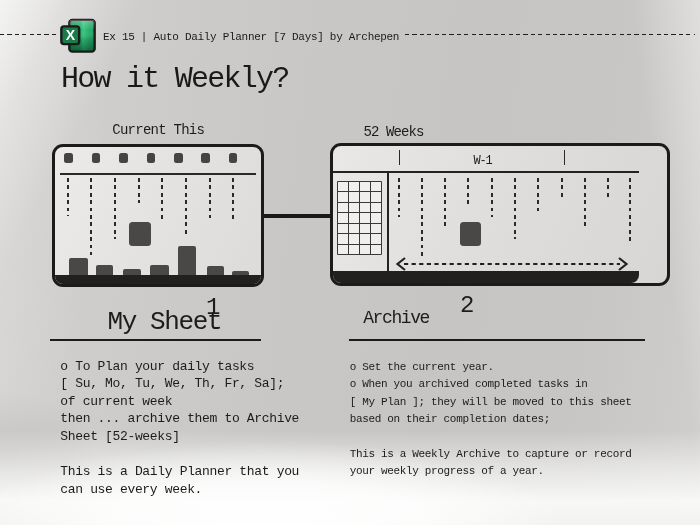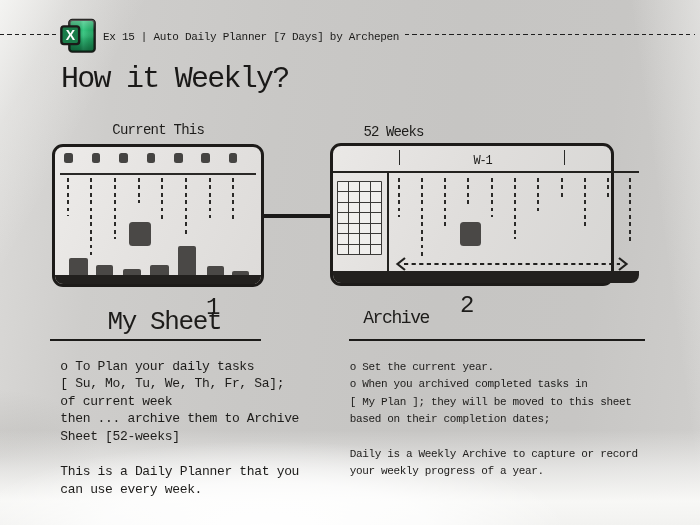--- a/index.html
+++ b/index.html
@@ -110,21 +110,21 @@
 
     <div class="bar" style="left:123px;width:18px;height:29.3px"></div>
 
     <div class="bar" style="left:151.5px;width:17.5px;height:9.2px"></div>
 
     <div class="bar" style="left:177px;width:17.4px;height:4.7px"></div>
 
     <div class="abs" style="left:0;bottom:0;width:206px;height:9px;background:#22201e;border-radius:0 0 8px 8px"></div>
   </div>
 
-  <div class="abs" style="left:330px;top:143.2px;width:284px;height:143px;box-sizing:border-box;border:3px solid #1d1b19;border-radius:11px;background:linear-gradient(115deg,#eae8e6 0%,#e0dedc 45%,#d7d6d4 100%)">
+  <div class="abs" style="left:330px;top:143.2px;width:340px;height:143px;box-sizing:border-box;border:3px solid #1d1b19;border-radius:11px;background:linear-gradient(115deg,#eae8e6 0%,#e0dedc 45%,#d7d6d4 100%)">
 
     <div class="abs" style="left:65.5px;top:4.3px;width:1.7px;height:15px;background:#2a2a28"></div>
 
     <div class="txt" style="left:140.6px;top:8.5px;font-size:12px;letter-spacing:-1.2px">W-1</div>
 
     <div class="abs" style="left:230.5px;top:4.3px;width:1.7px;height:15px;background:#2a2a28"></div>
 
     <div class="abs" style="left:0;top:25.1px;width:306px;height:2.2px;background:#23221f"></div>
 
     <svg class="abs" style="left:3.5px;top:35.3px" width="45" height="74" viewBox="0 0 45 74">
@@ -186,15 +186,15 @@
 
   <div class="txt" style="left:460px;top:293.7px;font-size:24px">2</div>
 
   <div class="abs" style="left:348.5px;top:339px;width:296px;height:2.2px;background:#1c1b19"></div>
 
   <div class="txt" style="left:349.7px;top:358.8px;font-size:11px;letter-spacing:-0.34px;line-height:17.4px">o Set the current year.
 o When you archived completed tasks in
 [ My Plan ]; they will be moved to this sheet
 based on their completion dates;
 
-Daily is a Weekly Archive to capture or record
+This is a Weekly Archive to capture or record
 your weekly progress of a year.</div>
 </div>
 
 </body></html>

